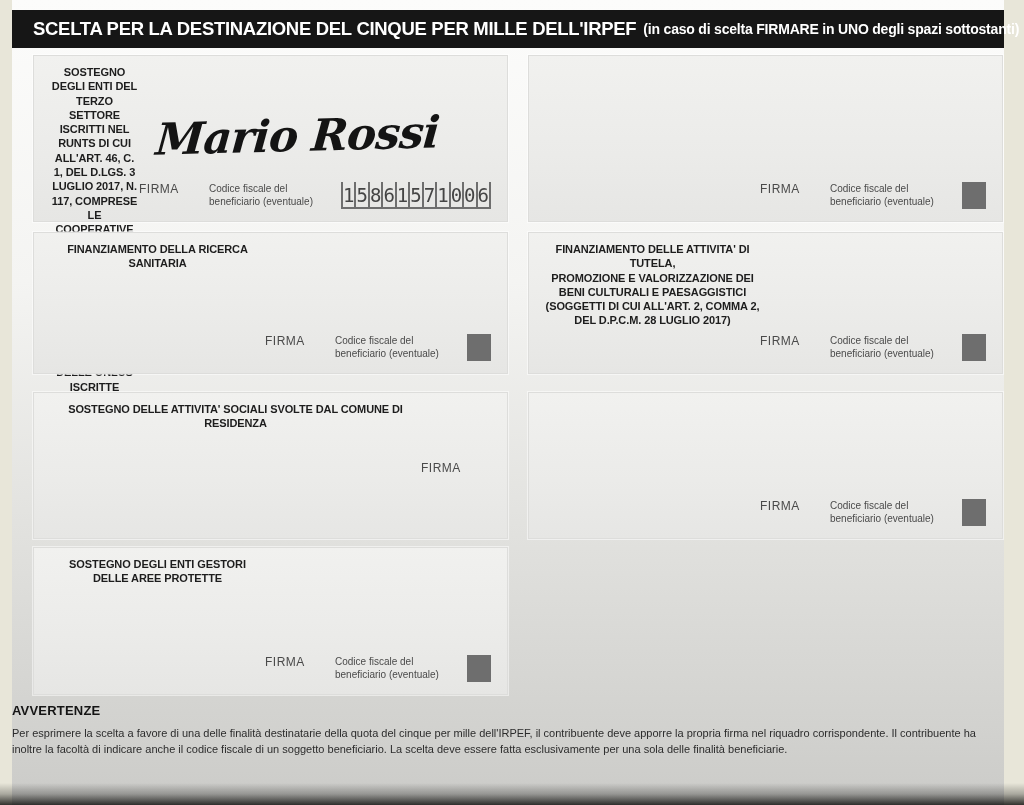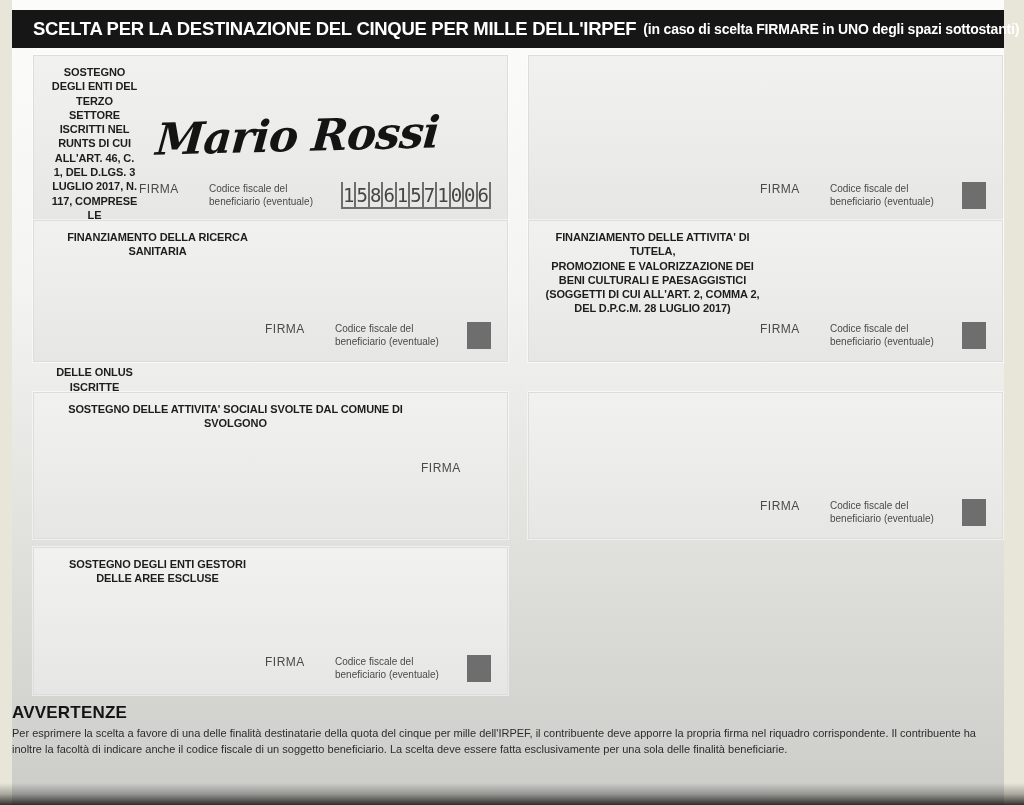--- a/index.html
+++ b/index.html
@@ -27,21 +27,21 @@
     position:absolute;
     background:linear-gradient(180deg,#f1f1ef 0%,#ebebe9 60%,#e6e6e4 100%);
     border:1px solid #dddddb;
     box-shadow:0 0 0 1px rgba(255,255,255,0.5);
     display:flex; flex-direction:row;
     padding:9px 16px 12px 16px;
   }
   .col-left  { left:21px;  width:475px; }
   .col-right { left:516px; width:475px; }
   .row1 { top:55px;  height:167px; }
-  .row2 { top:220px; height:142px; }
+  .row2 { top:232px; height:142px; }
   .row3 { top:392px; height:147px; }
   .row4 { top:547px; height:148px; }
 
   .box-title {
     text-align:center; font-weight:bold; font-size:11px; line-height:1.3;
     color:#1d1d1d; letter-spacing:-0.1px; white-space:pre-line;
   }
   .spacer { flex:1; }
 
   .firma-row { display:flex; align-items:flex-end; margin-bottom:12px; }
@@ -64,21 +64,21 @@
   .signature {
     position:absolute; top:54px; left:80px; right:26px;
     text-align:center;
     font-family:"DejaVu Serif", serif; font-style:italic; font-weight:bold;
     font-size:44px; color:#141414; letter-spacing:-1px;
     transform:rotate(-1.5deg) skewX(-6deg);
     pointer-events:none;
   }
   .avvertenze-heading {
     position:absolute; top:703px; left:0;
-    font-size:17px; font-weight:bold; color:#141414; letter-spacing:0.2px;
+    font-size:13px; font-weight:bold; color:#141414; letter-spacing:0.2px;
   }
   .avvertenze-text {
     position:absolute; top:726px; left:0; width:990px;
     font-size:11px; line-height:1.42; color:#2c2c2c;
   }
   .vignette-bottom {
     position:absolute; left:0; bottom:0; width:1024px; height:22px;
     background:linear-gradient(180deg, rgba(25,25,23,0) 0%, rgba(25,25,23,0.3) 50%, rgba(18,18,16,0.85) 100%);
     pointer-events:none;
   }
@@ -204,21 +204,21 @@
           <span class="comb-cell"></span>
           <span class="comb-cell"></span>
           <span class="comb-cell"></span>
           <span class="comb-cell"></span>
           <span class="comb-cell"></span>
         </span>
     </div>
   </div>
 
   <div class="choice-box col-left row3 no-cf">
-    <div class="box-title">SOSTEGNO DELLE ATTIVITA' SOCIALI SVOLTE DAL COMUNE DI SVOLGONO</div>
+    <div class="box-title">SOSTEGNO DELLE ATTIVITA' SOCIALI SVOLTE DAL COMUNE DI RESIDENZA</div>
     <div class="spacer"></div>
     <div class="firma-row">
       <span class="firma-label">FIRMA</span>
       <span class="firma-line"></span>
     </div>
   </div>
 
   <div class="choice-box col-right row3">
     <div class="spacer"></div>
     <div class="firma-row">
@@ -240,21 +240,21 @@
           <span class="comb-cell"></span>
           <span class="comb-cell"></span>
           <span class="comb-cell"></span>
           <span class="comb-cell"></span>
           <span class="comb-cell"></span>
         </span>
     </div>
   </div>
 
   <div class="choice-box col-left row4">
-    <div class="box-title">SOSTEGNO DEGLI ENTI GESTORI DELLE AREE ESCLUSE</div>
+    <div class="box-title">SOSTEGNO DEGLI ENTI GESTORI DELLE AREE PROTETTE</div>
     <div class="spacer"></div>
     <div class="firma-row">
       <span class="firma-label">FIRMA</span>
       <span class="firma-line"></span>
     </div>
     <div class="cf-row">
       <span class="cf-label">
         <span>Codice fiscale del</span><br>
         <span>beneficiario (eventuale)</span>
       </span>

